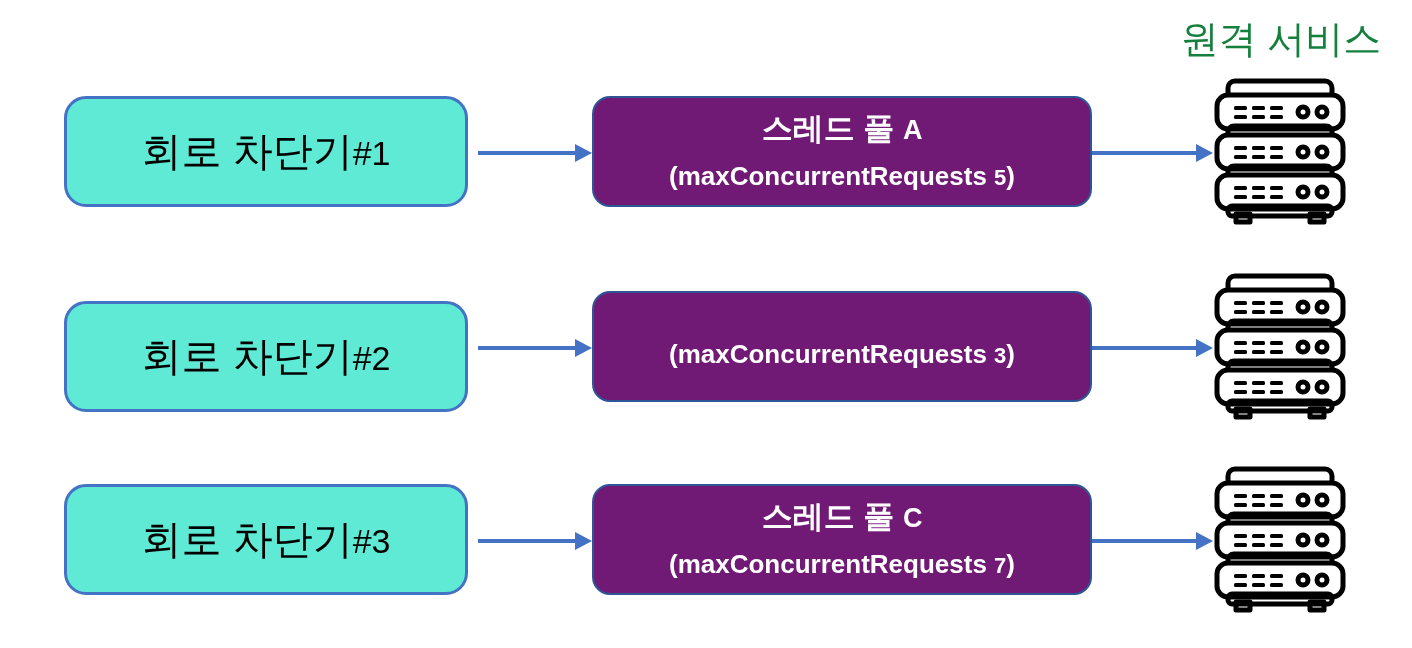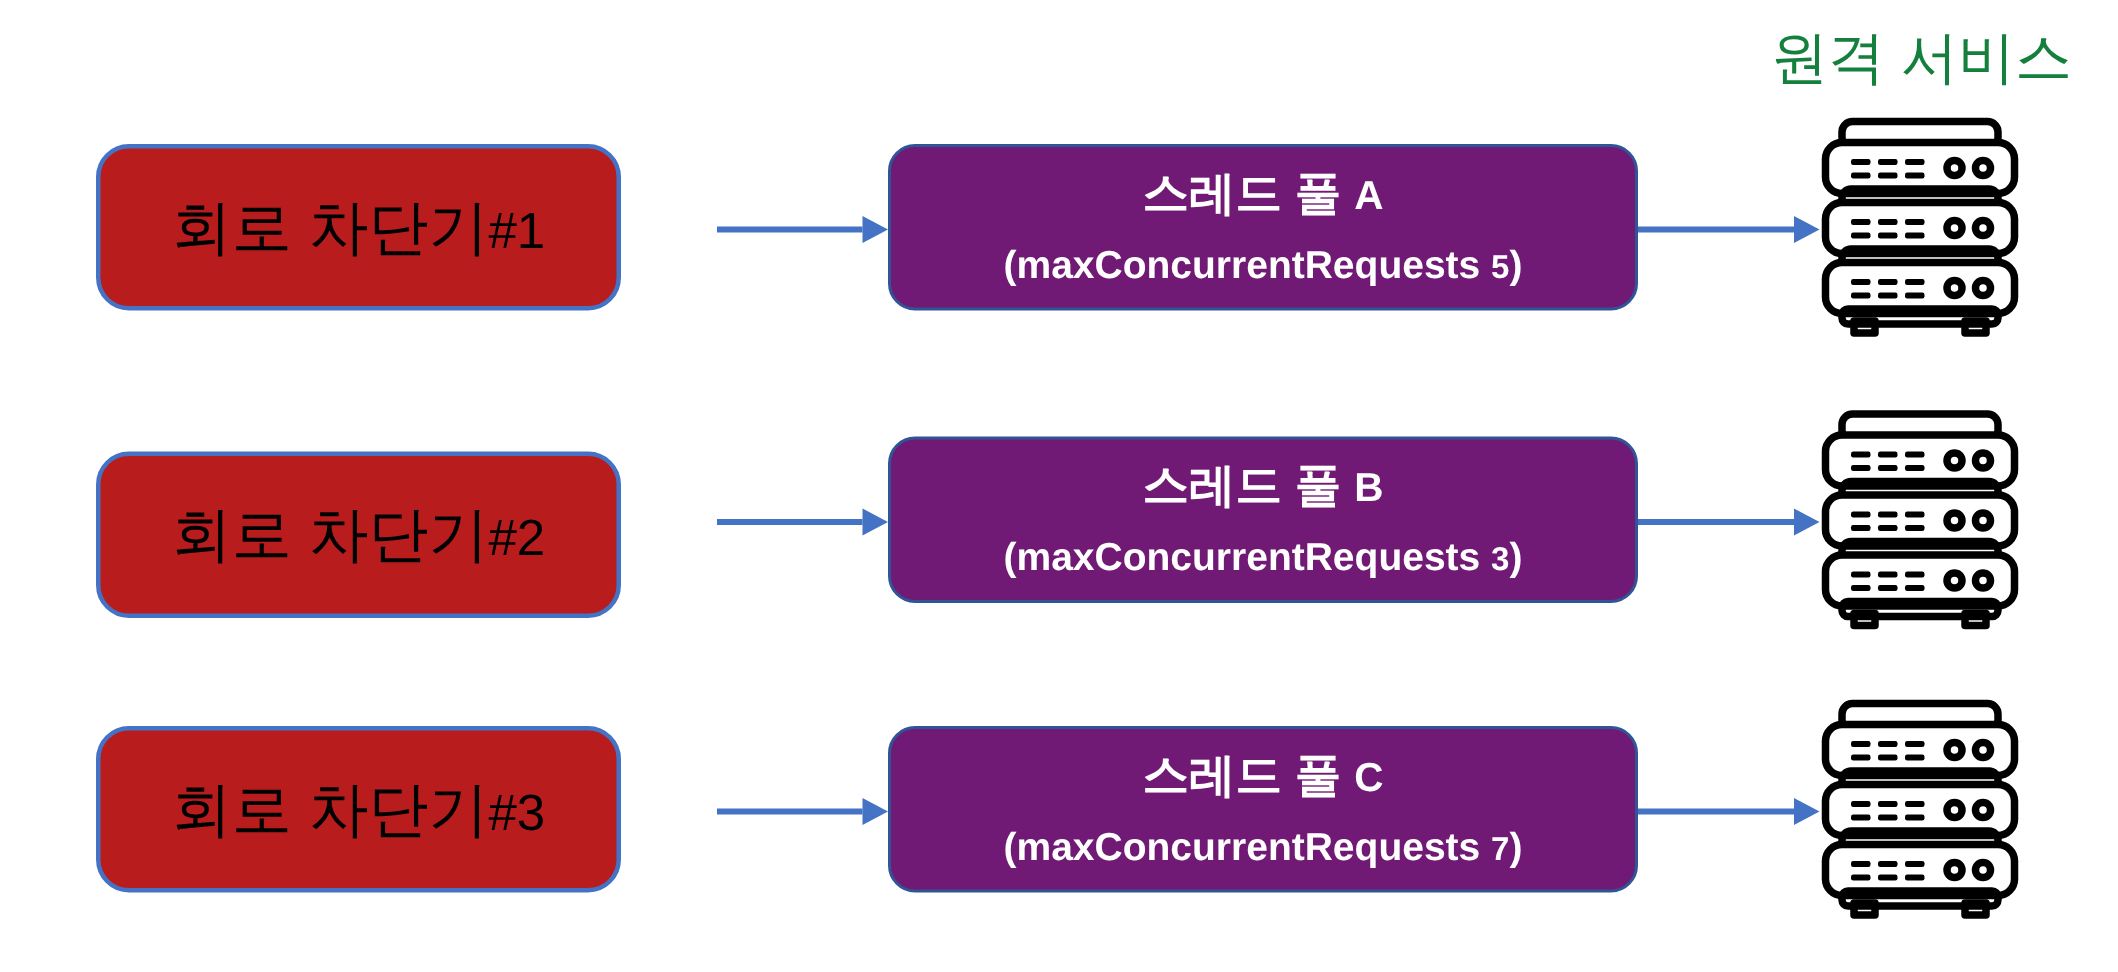--- a/index.html
+++ b/index.html
@@ -28,24 +28,24 @@
     font-size: 38px;
     line-height: 1.15;
     color: #15803d;
     white-space: nowrap;
   }
 
   
   .breaker-box {
     position: absolute;
     left: 64px;
-    width: 350px;
+    width: 404px;
     height: 111px;
     box-sizing: border-box;
-    background: #b91c1c;
+    background: #5eead4;
     border: 3px solid #4472C4;
     border-radius: 22px;
     display: flex;
     align-items: center;
     justify-content: center;
   }
   .breaker-label {
     font-size: 40px;
     color: #000000;
     letter-spacing: 0px;
@@ -199,21 +199,20 @@
   <div class="breaker-box" style="top:301px;">
     <span class="breaker-label"><span>회로 차단기</span><span class="idx">#2</span></span>
   </div>
 
   <div class="arrow" style="left:478px; top:337px; width:114px;">
     <div class="shaft" style="width:97px;"></div>
     <div class="head" style="left:97px;"></div>
   </div>
 
   <div class="pool-box" style="top:291px;">
-    <div class="pool-title"><span>스레드 풀</span>&nbsp;<span class="pool-letter">B</span></div>
     <div class="pool-sub"><span>(maxConcurrentRequests</span>&nbsp;<span class="num">3</span><span>)</span></div>
   </div>
 
   <div class="arrow" style="left:1092px; top:337px; width:122px;">
     <div class="shaft" style="width:104px;"></div>
     <div class="head" style="left:104px;"></div>
   </div>
 
   <div class="server-icon" style="left:1214px; top:273px;">
     <svg viewBox="0 0 132 148" xmlns="http://www.w3.org/2000/svg" aria-hidden="true">

